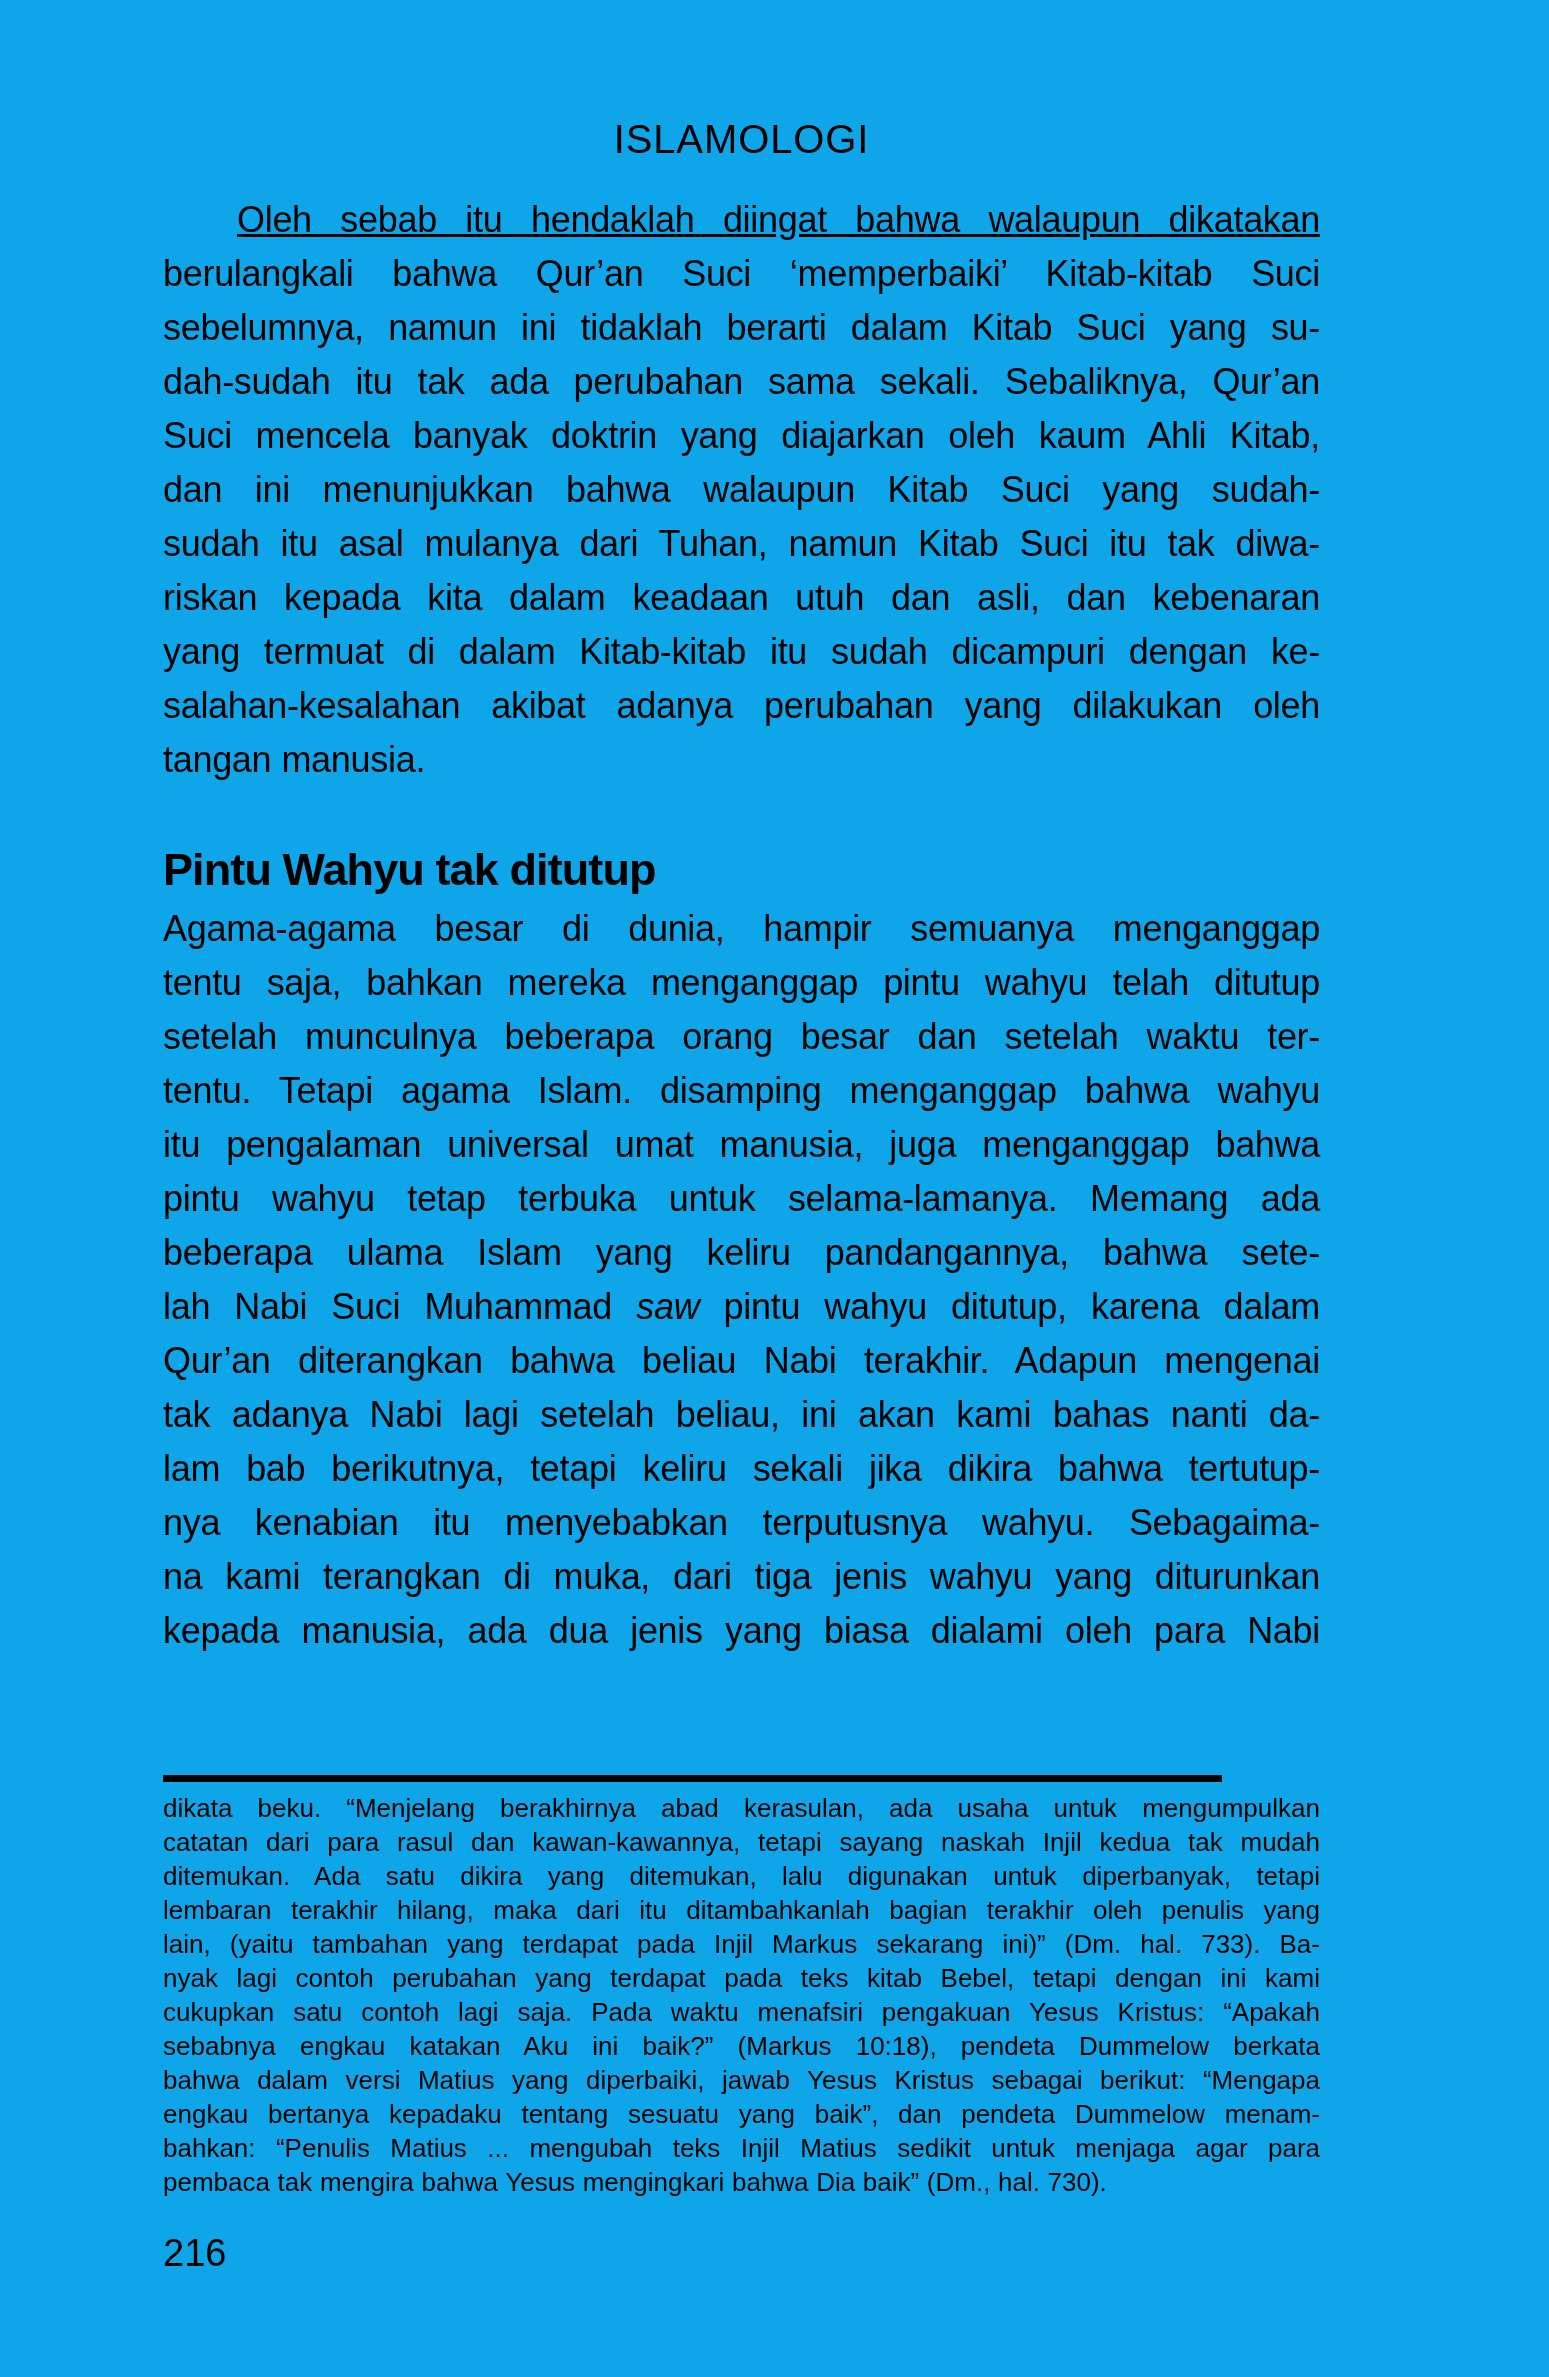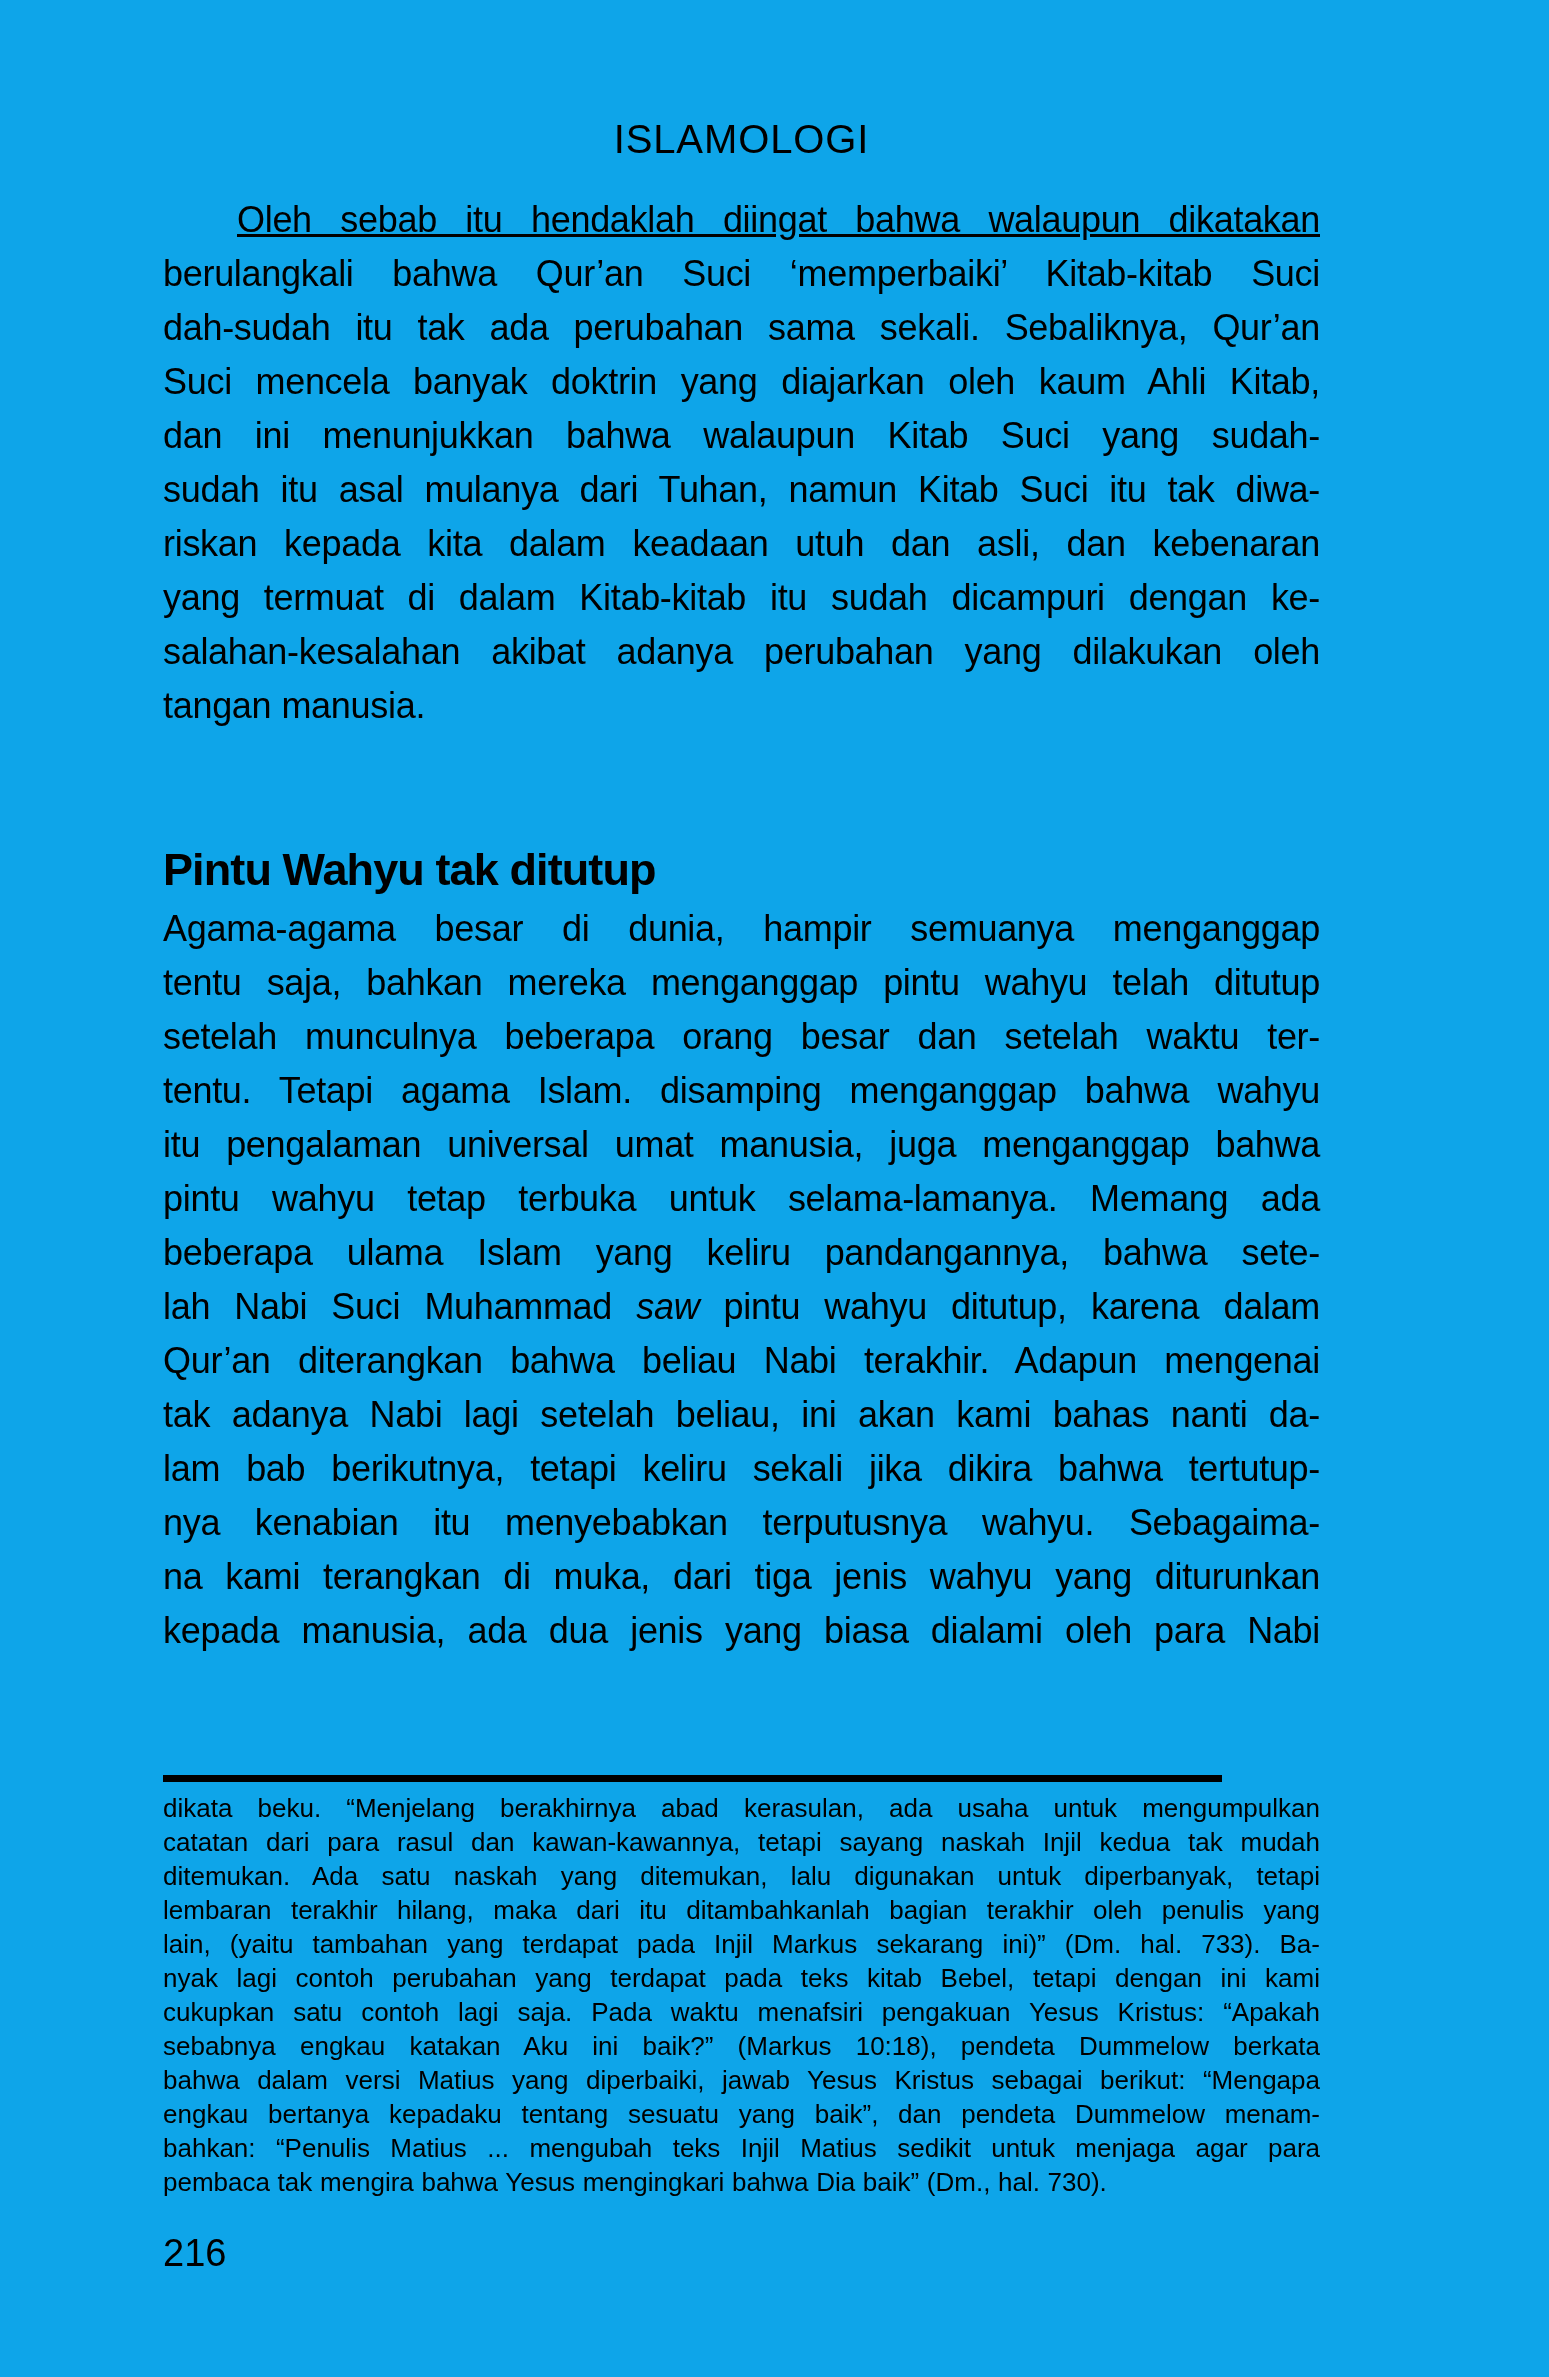--- a/index.html
+++ b/index.html
@@ -89,20 +89,21 @@
 </head>
 <body>
 
 <div class="page">
 
   <div class="running-header">ISLAMOLOGI</div>
 
   <div class="para para-1 indent-first">
       <div class="line">Oleh sebab itu hendaklah diingat bahwa walaupun dikatakan</div>
       <div class="line">berulangkali bahwa Qur’an Suci ‘memperbaiki’ Kitab-kitab Suci</div>
+      <div class="line">sebelumnya, namun ini tidaklah berarti dalam Kitab Suci yang su-</div>
       <div class="line">dah-sudah itu tak ada perubahan sama sekali. Sebaliknya, Qur’an</div>
       <div class="line">Suci mencela banyak doktrin yang diajarkan oleh kaum Ahli Kitab,</div>
       <div class="line">dan ini menunjukkan bahwa walaupun Kitab Suci yang sudah-</div>
       <div class="line">sudah itu asal mulanya dari Tuhan, namun Kitab Suci itu tak diwa-</div>
       <div class="line">riskan kepada kita dalam keadaan utuh dan asli, dan kebenaran</div>
       <div class="line">yang termuat di dalam Kitab-kitab itu sudah dicampuri dengan ke-</div>
       <div class="line">salahan-kesalahan akibat adanya perubahan yang dilakukan oleh</div>
       <div class="line no-justify">tangan manusia.</div>
     </div>
 
@@ -123,21 +124,21 @@
       <div class="line">nya kenabian itu menyebabkan terputusnya wahyu. Sebagaima-</div>
       <div class="line">na kami terangkan di muka, dari tiga jenis wahyu yang diturunkan</div>
       <div class="line">kepada manusia, ada dua jenis yang biasa dialami oleh para Nabi</div>
     </div>
 
   <div class="footnote-rule"></div>
 
   <div class="footnote">
       <div class="line">dikata beku. “Menjelang berakhirnya abad kerasulan, ada usaha untuk mengumpulkan</div>
       <div class="line">catatan dari para rasul dan kawan-kawannya, tetapi sayang naskah Injil kedua tak mudah</div>
-      <div class="line">ditemukan. Ada satu naskah yang ditemukan, lalu digunakan untuk diperbanyak, tetapi</div>
+      <div class="line">ditemukan. Ada satu dikira yang ditemukan, lalu digunakan untuk diperbanyak, tetapi</div>
       <div class="line">lembaran terakhir hilang, maka dari itu ditambahkanlah bagian terakhir oleh penulis yang</div>
       <div class="line">lain, (yaitu tambahan yang terdapat pada Injil Markus sekarang ini)” (Dm. hal. 733). Ba-</div>
       <div class="line">nyak lagi contoh perubahan yang terdapat pada teks kitab Bebel, tetapi dengan ini kami</div>
       <div class="line">cukupkan satu contoh lagi saja. Pada waktu menafsiri pengakuan Yesus Kristus: “Apakah</div>
       <div class="line">sebabnya engkau katakan Aku ini baik?” (Markus 10:18), pendeta Dummelow berkata</div>
       <div class="line">bahwa dalam versi Matius yang diperbaiki, jawab Yesus Kristus sebagai berikut: “Mengapa</div>
       <div class="line">engkau bertanya kepadaku tentang sesuatu yang baik”, dan pendeta Dummelow menam-</div>
       <div class="line">bahkan: “Penulis Matius ... mengubah teks Injil Matius sedikit untuk menjaga agar para</div>
       <div class="line no-justify">pembaca tak mengira bahwa Yesus mengingkari bahwa Dia baik” (Dm., hal. 730).</div>
     </div>

